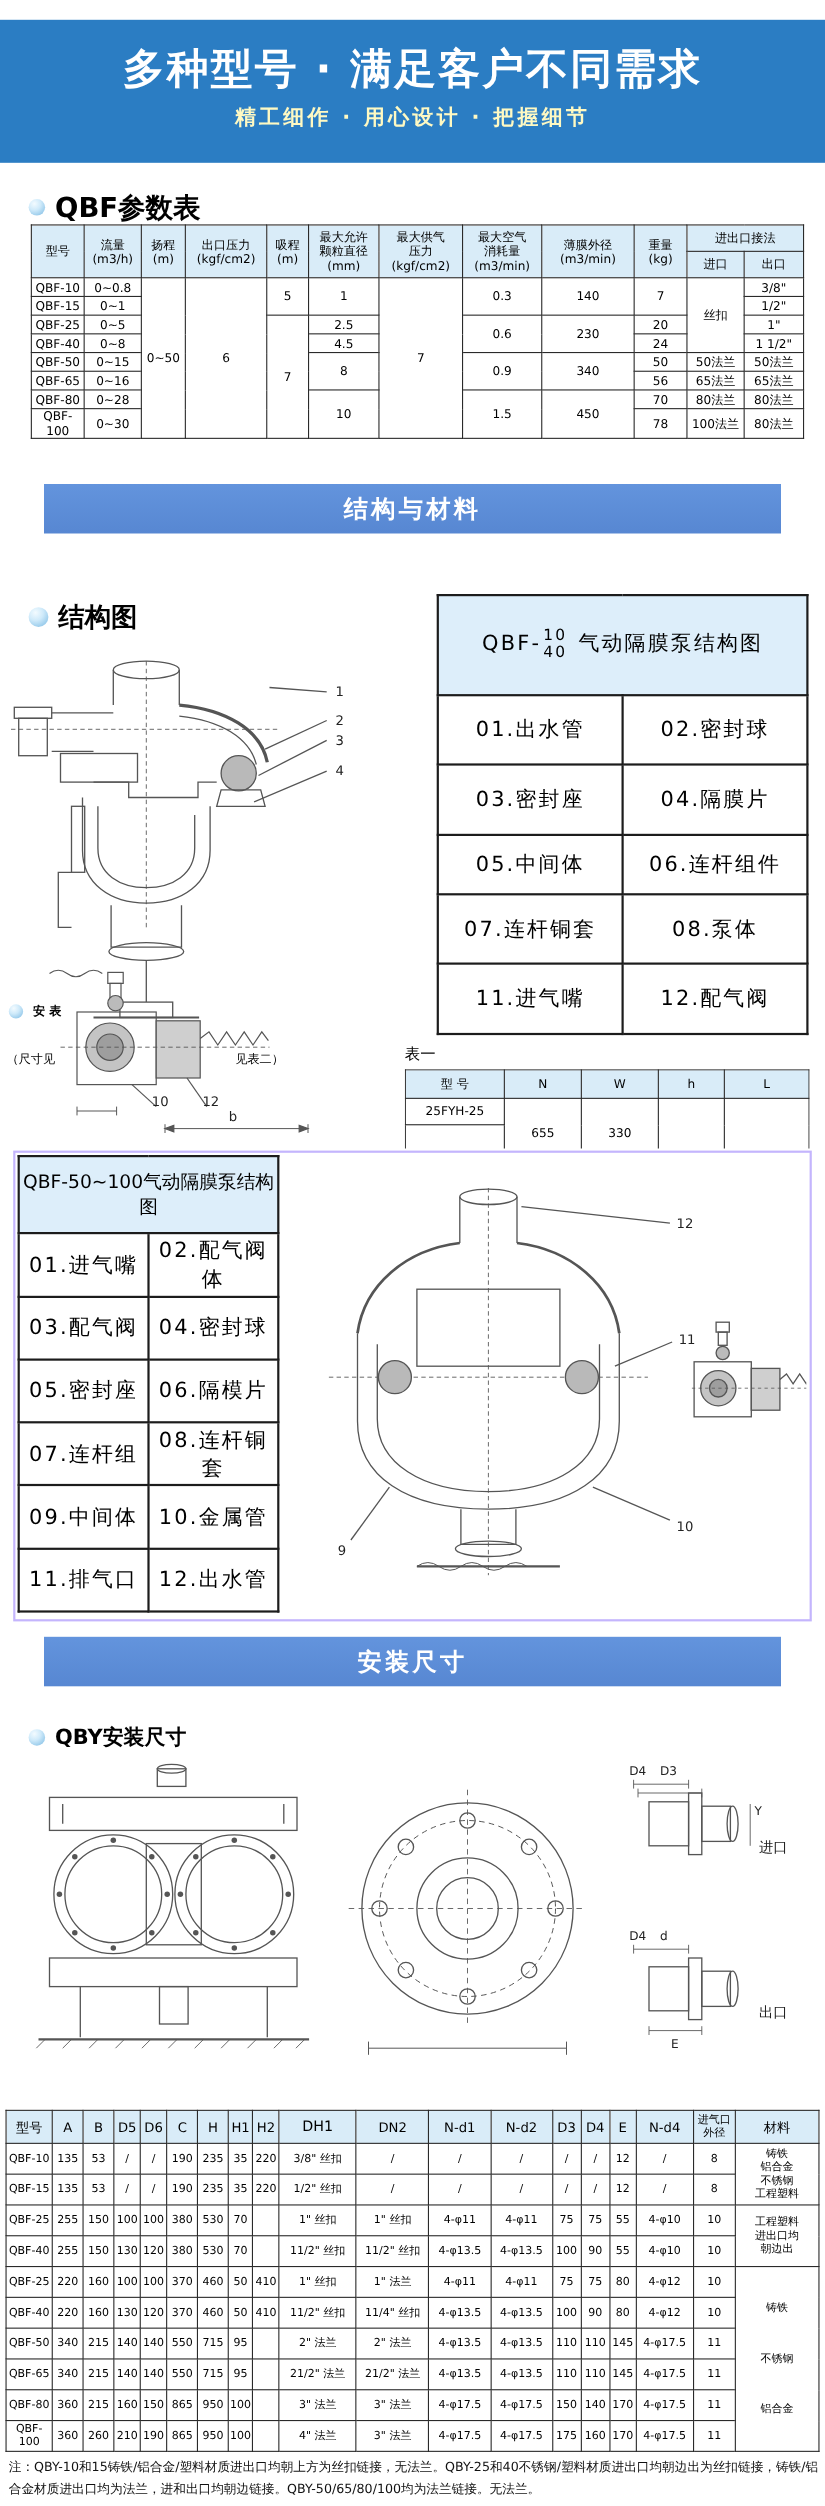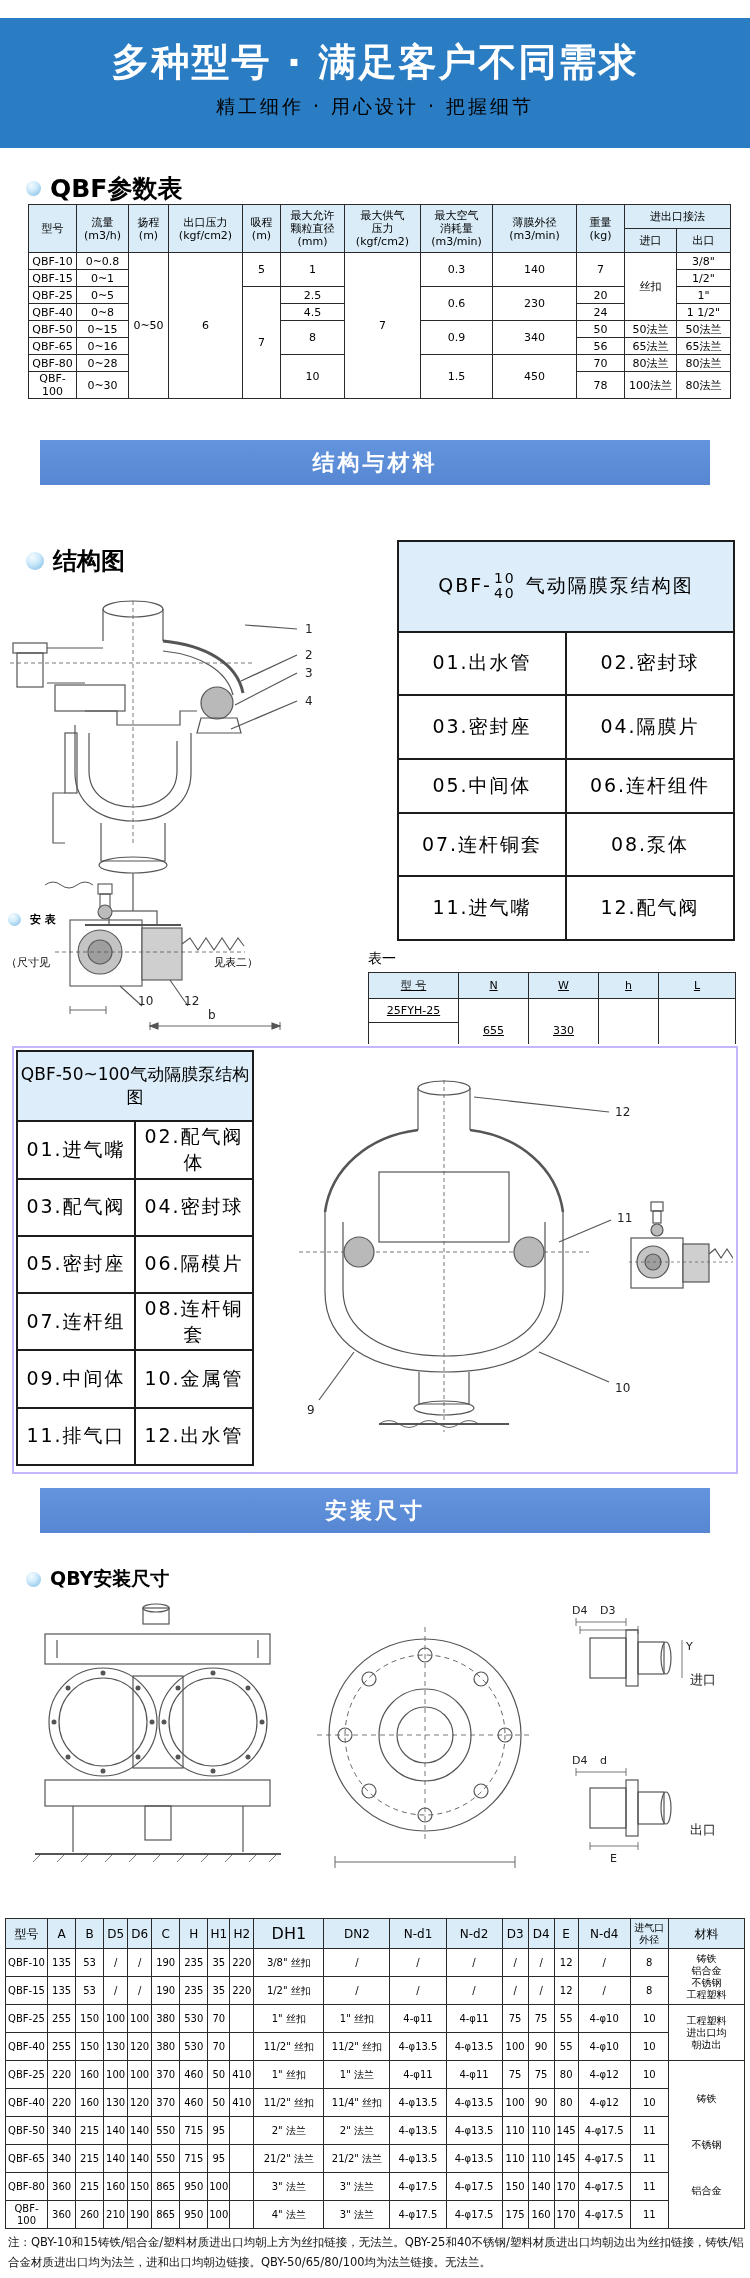--- a/index.html
+++ b/index.html
@@ -3,21 +3,21 @@
 <meta charset="utf-8">
 <style>
   html,body{margin:0;padding:0;background:#fff;}
   #page{position:relative;width:750px;height:2278px;background:#ffffff;overflow:hidden;
         font-family:"DejaVu Sans","Liberation Sans",sans-serif;color:#000;}
   .abs{position:absolute;}
   
   .hero{left:0;top:18px;width:750px;height:130px;background:#2b7dc3;text-align:center;}
   .hero-title{margin-top:22px;color:#fff;font-size:38px;line-height:44px;letter-spacing:2px;font-weight:700;}
   .hero-title .strong{font-weight:900;}
-  .hero-sub{margin-top:10px;color:#000000;font-size:19px;font-weight:400;letter-spacing:3px;}
+  .hero-sub{margin-top:10px;color:#fef9c3;font-size:19px;font-weight:700;letter-spacing:3px;}
   
   .band{left:40px;width:670px;height:45px;background:linear-gradient(180deg,#6394dd,#5787d2);
         color:#fff;font-size:22px;font-weight:700;letter-spacing:3px;
         display:flex;align-items:center;justify-content:center;}
   
   .sec-title{display:flex;align-items:center;gap:9px;font-weight:700;}
   .ball{width:15px;height:15px;border-radius:50%;
         background:radial-gradient(circle at 35% 28%,#f3fbff 0%,#cfeafa 40%,#9ccdec 75%,#7db8e2 100%);}
   
   table.grid{border-collapse:collapse;table-layout:fixed;}
@@ -277,21 +277,21 @@
       <path d="M100,148 l8,-3 v6 Z M230,148 l-8,-3 v6 Z" fill="#555"></path>
     </svg>
   </div>
   <div class="abs p11" style="left:6px;top:956px;">（尺寸见</div>
   <div class="abs p11" style="left:214px;top:956px;">见表二）</div>
   <span class="callout" style="left:138px;top:994px;">10</span>
   <span class="callout" style="left:184px;top:994px;">12</span>
   <span class="callout" style="left:208px;top:1008px;">b</span>
 
   <div class="abs" style="left:368px;top:950px;font-size:14px;">表一</div>
-  <div class="abs clip" style="left:368px;top:972px;width:368px;height:72px;text-decoration:underline;">
+  <div class="abs clip" style="left:368px;top:972px;width:368px;height:72px;">
     <table class="grid p11" style="width:367px;">
       <colgroup>
           <col style="width:90px">
           <col style="width:70px">
           <col style="width:70px">
           <col style="width:60px">
           <col style="width:77px">
         </colgroup>
       <tbody>
           <tr style="height:26px;">
@@ -509,21 +509,21 @@
         <tr style="height:30px;">
       <td class="hdr" style="font-size:12px;">型号</td>
       <td class="hdr" style="font-size:12px;">A</td>
       <td class="hdr" style="font-size:12px;">B</td>
       <td class="hdr" style="font-size:12px;">D5</td>
       <td class="hdr" style="font-size:12px;">D6</td>
       <td class="hdr" style="font-size:12px;">C</td>
       <td class="hdr" style="font-size:12px;">H</td>
       <td class="hdr" style="font-size:12px;">H1</td>
       <td class="hdr" style="font-size:12px;">H2</td>
-      <td class="hdr" style="font-size:16px;">DH1</td>
+      <td class="hdr" style="font-size:13px;">DH1</td>
       <td class="hdr" style="font-size:12px;">DN2</td>
       <td class="hdr" style="font-size:12px;">N-d1</td>
       <td class="hdr" style="font-size:12px;">N-d2</td>
       <td class="hdr" style="font-size:12px;">D3</td>
       <td class="hdr" style="font-size:12px;">D4</td>
       <td class="hdr" style="font-size:12px;">E</td>
       <td class="hdr" style="font-size:12px;">N-d4</td>
       <td class="hdr">进气口
 外径</td>
       <td class="hdr" style="font-size:12px;">材料</td>

